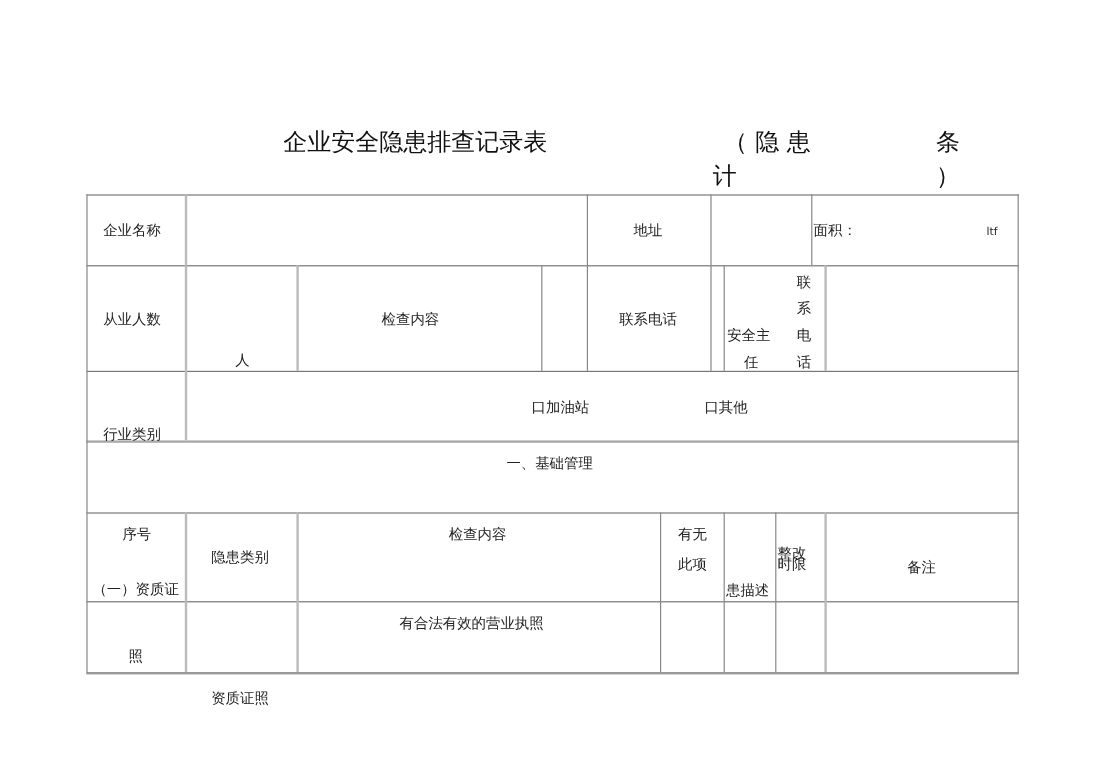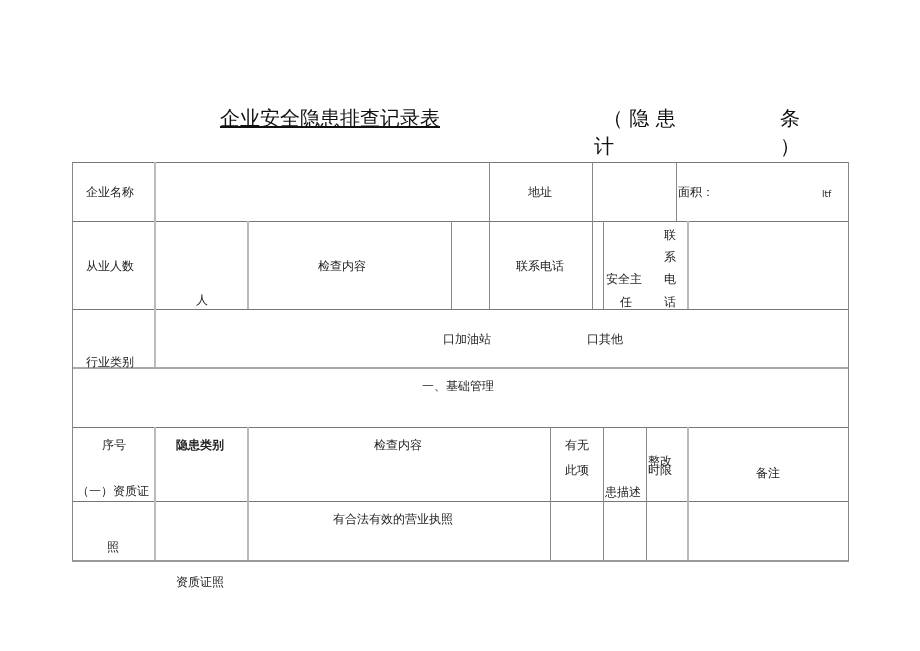--- a/index.html
+++ b/index.html
@@ -7,21 +7,21 @@
   .t{position:absolute;white-space:nowrap;font-size:12px;line-height:14px;}
   .title{font-size:20px;line-height:24px;color:#111;}
   .hl{position:absolute;height:1px;background:#777;}
   .vl{position:absolute;width:1px;background:#888;}
   .vlg{position:absolute;width:2px;background:#bbb;}
   .small{font-size:9px;}
 </style>
 </head>
 <body>
 
-<div class="t title" style="left:220px;top:106px;text-decoration:underline;">企业安全隐患排查记录表</div>
+<div class="t title" style="left:236px;top:106px;">企业安全隐患排查记录表</div>
 <div class="t title" style="left:603px;top:106px;">（ 隐 患</div>
 <div class="t title" style="left:780px;top:106px;">条</div>
 <div class="t title" style="left:594px;top:134px;">计</div>
 <div class="t title" style="left:780px;top:134px;">）</div>
 
 <div>
 
   <div class="hl" style="left:72px;top:162px;width:777px;"></div>
   <div class="hl" style="left:72px;top:221px;width:777px;"></div>
   <div class="hl" style="left:72px;top:309px;width:777px;"></div>
@@ -77,21 +77,21 @@
 <div class="t" style="left:664px;top:295px;">话</div>
 <div class="t" style="left:692px;top:226px;width:150px;height:78px;"></div>
 
 <div class="t" style="left:86px;top:332px;margin-top:23px;">行业类别</div>
 <div class="t" style="left:443px;top:332px;">口加油站</div>
 <div class="t" style="left:587px;top:332px;">口其他</div>
 
 <div class="t" style="left:422px;top:379px;">一、基础管理</div>
 
 <div class="t" style="left:102px;top:438px;">序号</div>
-<div class="t" style="left:176px;top:438px;font-weight:bold;">隐患类别</div>
+<div class="t" style="left:176px;top:457px;">隐患类别</div>
 <div class="t" style="left:374px;top:438px;">检查内容</div>
 <div class="t" style="left:565px;top:438px;">有无</div>
 <div class="t" style="left:565px;top:463px;">此项</div>
 <div class="t" style="left:605px;top:485px;">患描述</div>
 <div class="t" style="left:648px;top:454px;">整改</div>
 <div class="t" style="left:648px;top:463px;">时限</div>
 <div class="t" style="left:756px;top:438px;margin-top:28px;">备注</div>
 
 <div>
   <div class="t" style="left:77px;top:485px;font-family:Liberation Mono, monospace;">（一）资质证</div>

